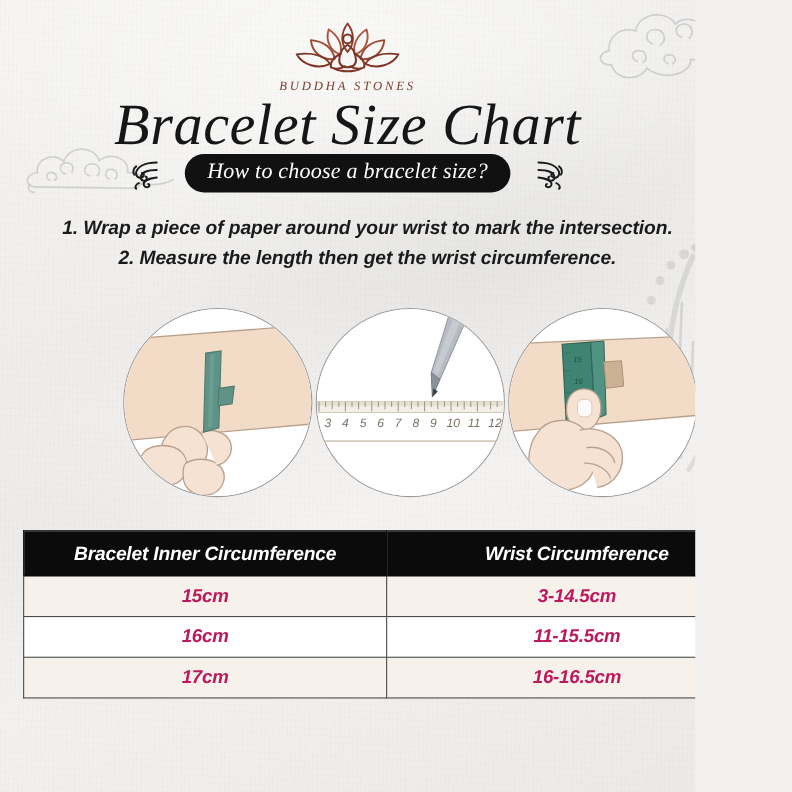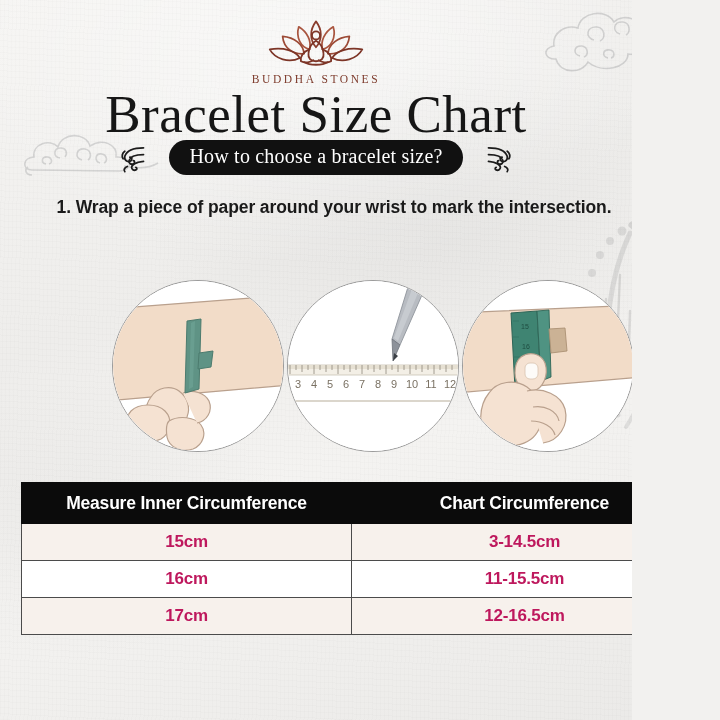--- a/index.html
+++ b/index.html
@@ -9,20 +9,21 @@
     background:#f2f1ef;
     position:relative;
   }
   #page{
     position:absolute;inset:0;width:632px;height:720px;overflow:hidden;
     background:
       radial-gradient(ellipse 420px 260px at 70% 33%, rgba(150,150,150,0.10), rgba(150,150,150,0) 70%),
       radial-gradient(ellipse 300px 200px at 12% 72%, rgba(140,140,140,0.07), rgba(140,140,140,0) 70%),
       radial-gradient(ellipse 500px 300px at 50% 8%, rgba(255,255,255,0.55), rgba(255,255,255,0) 70%),
       linear-gradient(160deg,#f6f5f3 0%,#eeedeb 38%,#f4f3f1 62%,#ebeae8 100%);
+    font-style: italic;
   }
   
   .texture{
     position:absolute;inset:0;pointer-events:none;
     background-image:
       repeating-linear-gradient(91deg, rgba(0,0,0,0.012) 0 1px, rgba(255,255,255,0) 1px 4px),
       repeating-linear-gradient(3deg, rgba(0,0,0,0.010) 0 1px, rgba(255,255,255,0) 1px 6px),
       repeating-linear-gradient(47deg, rgba(255,255,255,0.25) 0 2px, rgba(255,255,255,0) 2px 9px);
     mix-blend-mode:multiply;opacity:.9;
   }
@@ -207,20 +208,21 @@
         <path d="M30 16 C20 16 14 19 13 23 C12 26 15 28 18 27 C20 26 20 23 18 23"></path>
         <path d="M30 24 C21 25 16 28 16 31 C16 34 19 35 21 34 C23 33 22 31 21 31"></path>
         <path d="M8 12 C5 14 4 18 6 21"></path>
         <path d="M11 30 C8 31 6 34 8 36"></path>
       </g>
     </svg>
   </div>
 
   <div class="steps">
     <div>1. Wrap a piece of paper around your wrist to mark the intersection.</div>
+    <div>2. Measure the length then get the wrist circumference.</div>
   </div>
 
   <div class="circles">
 
     <div class="circ c1">
       <svg viewBox="0 0 170 170" width="170" height="170">
         <rect width="170" height="170" fill="#ffffff"></rect>
 
         <path d="M-6 28 L176 14 L176 104 L-6 120 Z" fill="#f2dcc8" stroke="#b9a08d" stroke-width="1.2"></path>
 
@@ -341,33 +343,33 @@
     </div>
   </div>
 
   <table>
     <colgroup>
         <col class="c-left">
         <col>
       </colgroup>
     <thead>
       <tr>
-        <th>Measure Inner Circumference</th>
-        <th>Chart Circumference</th>
+        <th>Bracelet Inner Circumference</th>
+        <th>Wrist Circumference</th>
       </tr>
     </thead>
     <tbody>
       <tr class="odd">
         <td>15cm</td>
         <td>3-14.5cm</td>
       </tr>
       <tr class="even">
         <td>16cm</td>
         <td>11-15.5cm</td>
       </tr>
       <tr class="odd">
         <td>17cm</td>
-        <td>12-16.5cm</td>
+        <td>16-16.5cm</td>
       </tr>
     </tbody>
   </table>
 
 </div>
 
 </body></html>

